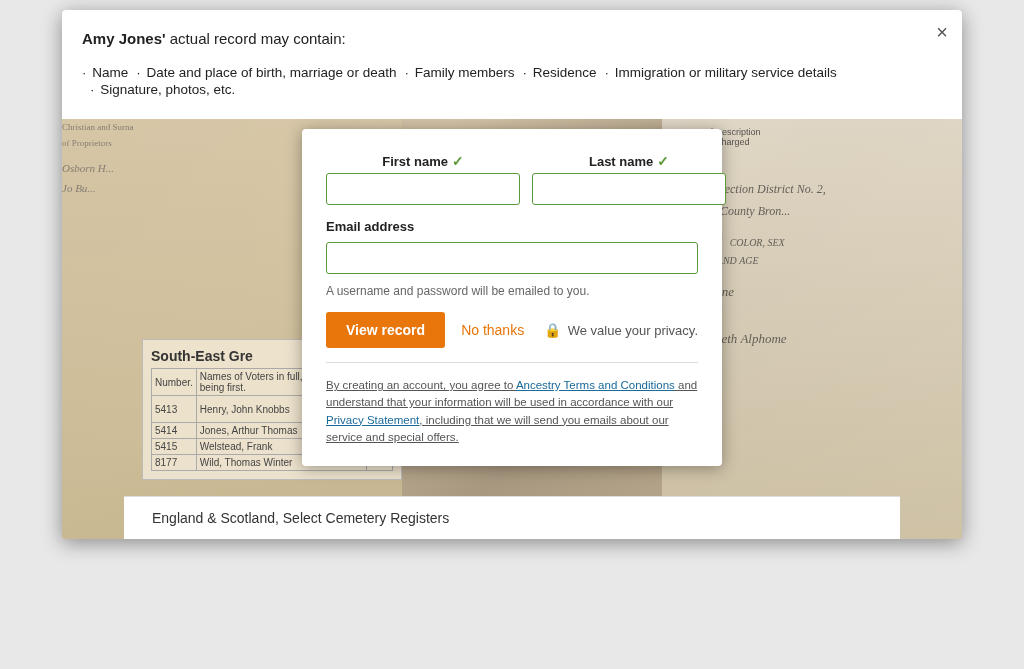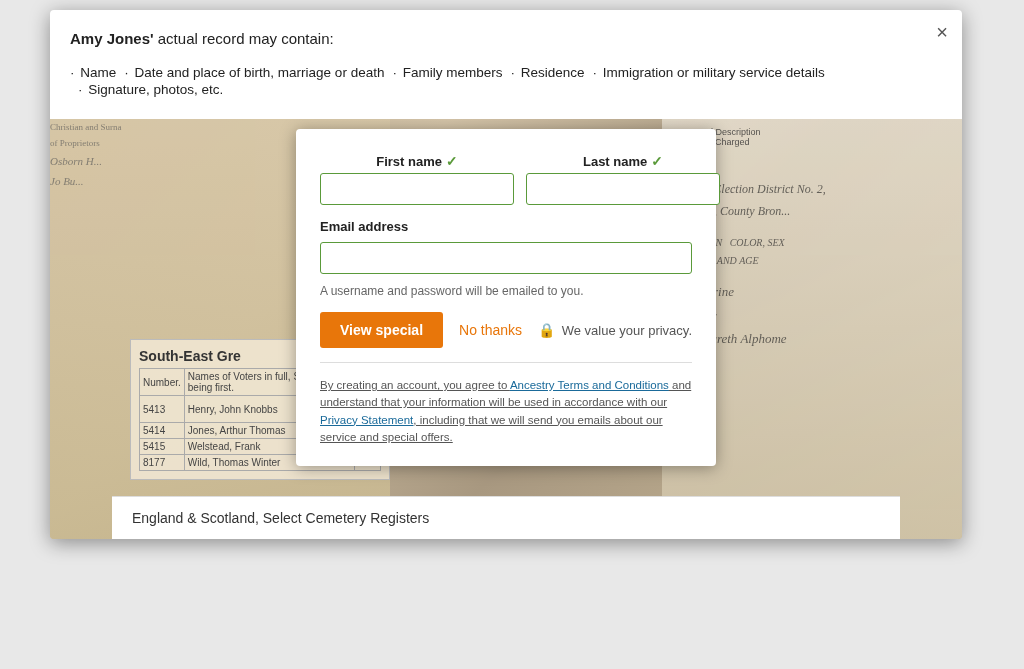--- a/index.html
+++ b/index.html
@@ -16,21 +16,21 @@
     .page-bg {
       position: absolute;
       inset: 0;
       background: #e8e8e8;
     }
 
     
     .main-modal {
       position: absolute;
       top: 10px;
-      left: 50px;
+      left: 62px;
       right: 62px;
       background: #fff;
       border-radius: 4px;
       overflow: hidden;
       box-shadow: 0 4px 20px rgba(0,0,0,0.4);
     }
 
     .main-modal-header {
       padding: 18px 20px 12px 20px;
       position: relative;
@@ -285,21 +285,21 @@
       text-decoration: underline;
     }
 
     
     .bottom-bar {
       position: absolute;
       bottom: 0;
       left: 62px;
       right: 62px;
       background: #fff;
-      padding: 12px 20px;
+      padding: 12px 28px;
       border-top: 1px solid #ddd;
     }
 
     .cemetery-text {
       font-size: 14px;
       color: #333;
     }
   </style>
 </head>
 <body>
@@ -324,21 +324,21 @@
     <span class="bullet-item">Signature, photos, etc.</span>
   </div>
 
   <div class="record-image-area">
     <div class="doc-bg"></div>
     <div class="doc-left">
 
       <div style="padding: 0; opacity: 0.7; font-size: 9px; font-family: serif; color: #555; line-height: 1.8;">
         <div>Christian and Surna</div>
         <div>of Proprietors</div>
-        <div style="margin-top:1px; font-style:italic; font-size:11px;">Osborn H...</div>
+        <div style="margin-top:8px; font-style:italic; font-size:11px;">Osborn H...</div>
         <div style="font-style:italic; font-size:11px;">Jo Bu...</div>
       </div>
     </div>
 
     <div class="doc-text-block">
       <div class="section-title">South-East Gre</div>
       <table class="doc-table">
         <tbody>
             <tr>
           <td>Number.</td>
@@ -403,21 +403,21 @@
         </div>
       </div>
 
       <div class="email-group">
         <label class="form-label">Email address</label>
         <input class="form-input" type="email" value="" style="width: 100%; margin-top: 4px;">
       </div>
       <div class="email-hint">A username and password will be emailed to you.</div>
 
       <div class="action-row">
-        <button class="view-record-btn">View special</button>
+        <button class="view-record-btn">View record</button>
         <button class="no-thanks-link">No thanks</button>
         <div class="privacy-note">
           <span class="lock-icon">🔒</span>
           <span>We value your privacy.</span>
         </div>
       </div>
 
       <div class="terms-text">
         <span>By creating an account, you agree to </span><a href="#">Ancestry Terms and Conditions</a><span> and understand that your information will be used in accordance with our </span><a href="#">Privacy Statement</a><span>, including that we will send you emails about our service and special offers.</span>
       </div>

